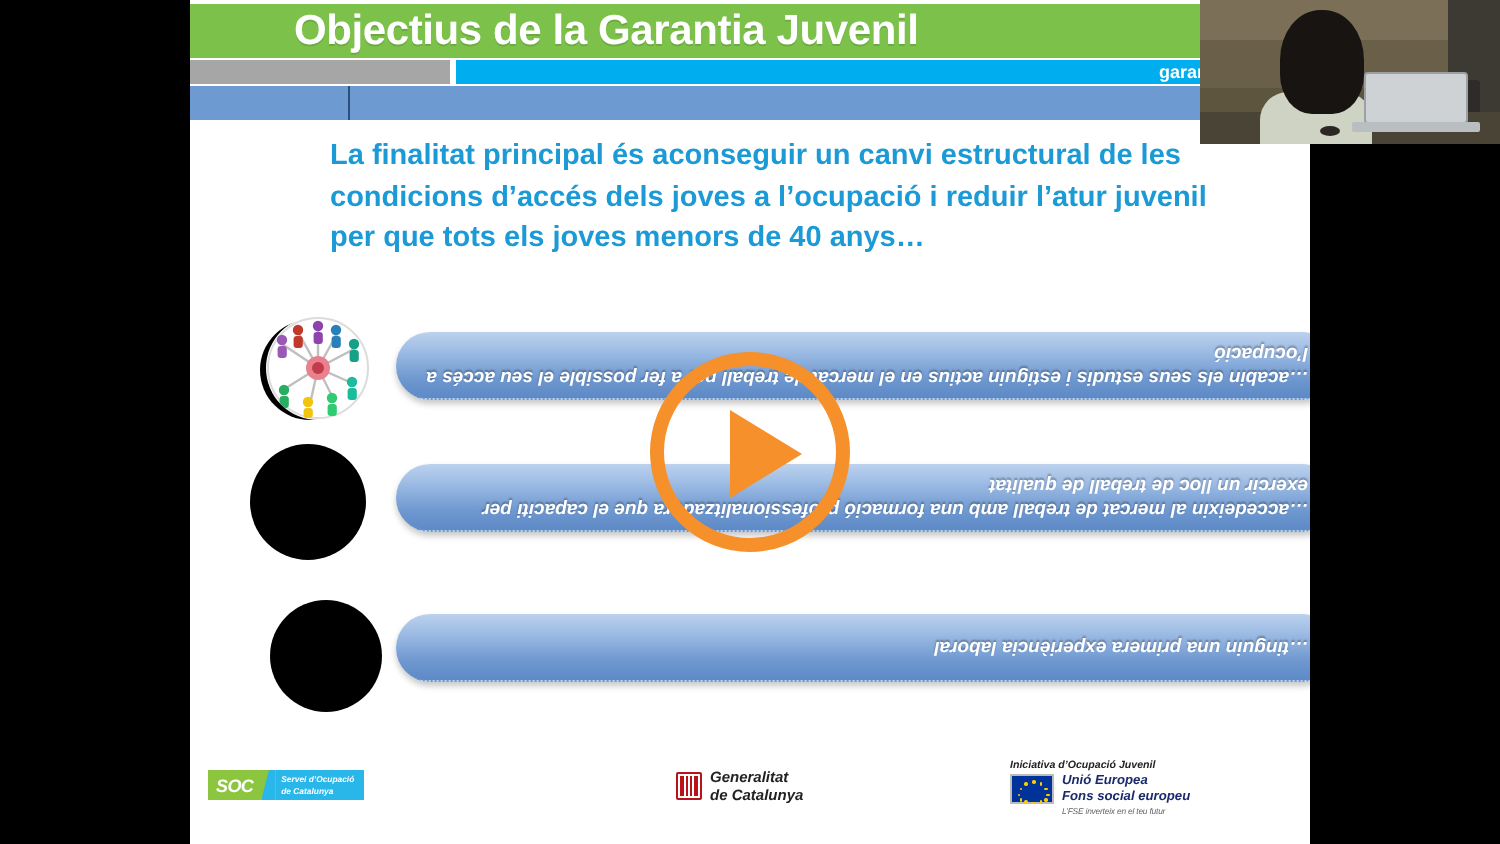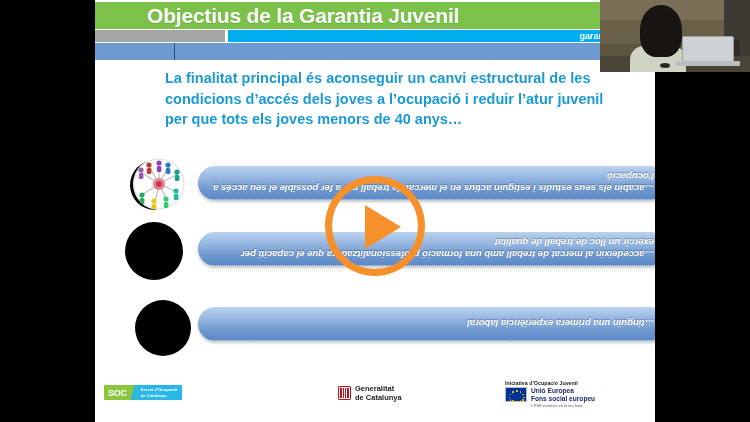--- a/index.html
+++ b/index.html
@@ -92,21 +92,21 @@
   #blob2 { left:30px; top:222px; width:58px; height:58px; }
   #blob3 { left:40px; top:300px; width:56px; height:56px; }
 
   
   #people {
     position:absolute; left:38px; top:158px; width:52px; height:52px;
     border-radius:50%; overflow:hidden; background:#fdfdfd;
   }
 
   
-  .footer { position:absolute; left:0; bottom:0; width:615px; height:44px; background:#fff; }
+  .footer { position:absolute; left:0; bottom:0; width:615px; height:44px; background:#fff;font-style:italic; }
 
   .soc { position:absolute; left:9px; top:7px; display:flex; height:15px; align-items:stretch; }
   .soc-green {
     background:#8cc63e; color:#fff; font-weight:bold; font-size:9px;
     padding:0 4px; display:flex; align-items:center; letter-spacing:-.3px;
   }
   .soc-slash { background:#8cc63e; width:7px; position:relative; overflow:hidden; }
   .soc-slash:after{ content:""; position:absolute; inset:0; background:#29b6e8; clip-path:polygon(55% 0,100% 0,100% 100%,0 100%); }
   .soc-cyan {
     background:#29b6e8; color:#fff; font-size:4.2px; line-height:1.25;

